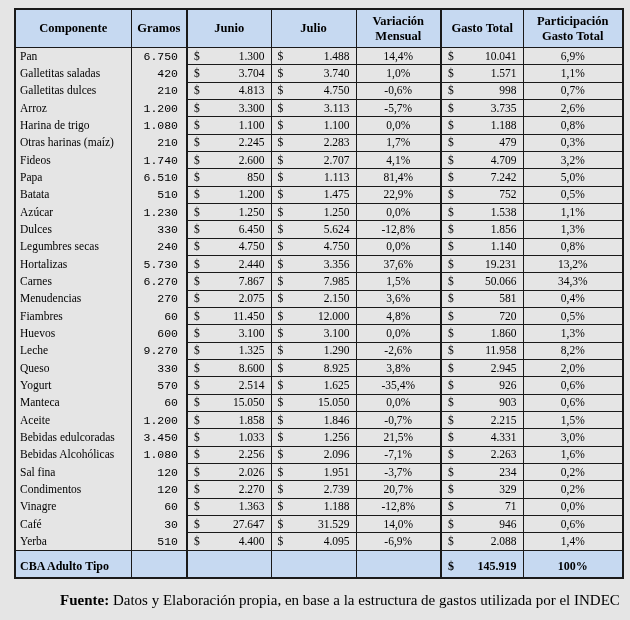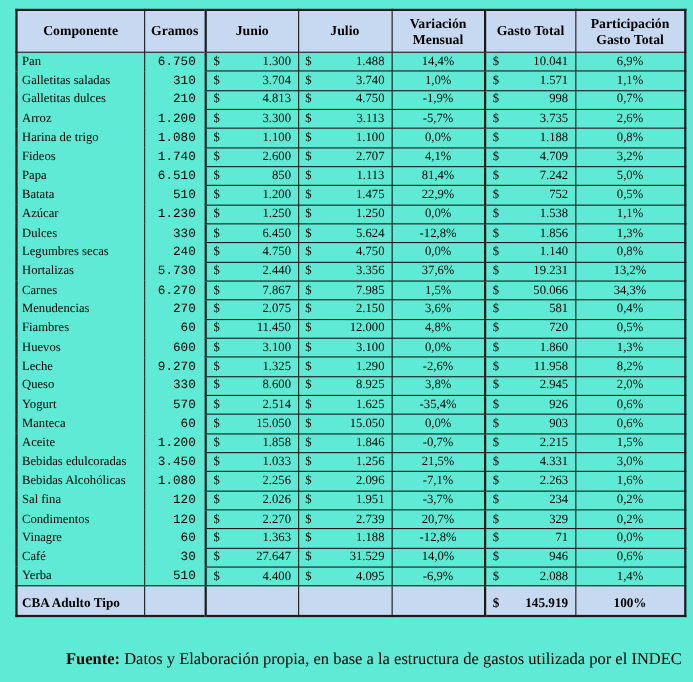--- a/index.html
+++ b/index.html
@@ -1,19 +1,19 @@
 <!DOCTYPE html>
 <html><head>
 <meta charset="utf-8">
 <style>
   html,body{margin:0;padding:0;background:#ffffff;}
   .page{
     position:relative;
     width:630px;height:620px;
-    background:#5eead4;
+    background:#e5e5e5;
     font-family:"Liberation Serif", serif;
     color:#000;
     overflow:hidden;
   }
   table.cba{
     position:absolute;
     left:14px;top:8px;
     width:608px;
     border-collapse:collapse;
     table-layout:fixed;
@@ -127,21 +127,21 @@
     <td class="boxed money grp">
       <div class="mw">
         <span class="cur">$</span>
         <span class="val">10.041</span>
       </div>
     </td>
     <td class="boxed pct">6,9%</td>
   </tr>
         <tr>
     <td class="plain name">Galletitas saladas</td>
-    <td class="plain gram">310</td>
+    <td class="plain gram">420</td>
     <td class="boxed money grp">
       <div class="mw">
         <span class="cur">$</span>
         <span class="val">3.704</span>
       </div>
     </td>
     <td class="boxed money">
       <div class="mw">
         <span class="cur">$</span>
         <span class="val">3.740</span>
@@ -164,21 +164,21 @@
         <span class="cur">$</span>
         <span class="val">4.813</span>
       </div>
     </td>
     <td class="boxed money">
       <div class="mw">
         <span class="cur">$</span>
         <span class="val">4.750</span>
       </div>
     </td>
-    <td class="boxed pct">-1,9%</td>
+    <td class="boxed pct">-0,6%</td>
     <td class="boxed money grp">
       <div class="mw">
         <span class="cur">$</span>
         <span class="val">998</span>
       </div>
     </td>
     <td class="boxed pct">0,7%</td>
   </tr>
         <tr>
     <td class="plain name">Arroz</td>
@@ -220,20 +220,44 @@
       </div>
     </td>
     <td class="boxed pct">0,0%</td>
     <td class="boxed money grp">
       <div class="mw">
         <span class="cur">$</span>
         <span class="val">1.188</span>
       </div>
     </td>
     <td class="boxed pct">0,8%</td>
+  </tr>
+        <tr>
+    <td class="plain name">Otras harinas (maíz)</td>
+    <td class="plain gram">210</td>
+    <td class="boxed money grp">
+      <div class="mw">
+        <span class="cur">$</span>
+        <span class="val">2.245</span>
+      </div>
+    </td>
+    <td class="boxed money">
+      <div class="mw">
+        <span class="cur">$</span>
+        <span class="val">2.283</span>
+      </div>
+    </td>
+    <td class="boxed pct">1,7%</td>
+    <td class="boxed money grp">
+      <div class="mw">
+        <span class="cur">$</span>
+        <span class="val">479</span>
+      </div>
+    </td>
+    <td class="boxed pct">0,3%</td>
   </tr>
         <tr>
     <td class="plain name">Fideos</td>
     <td class="plain gram">1.740</td>
     <td class="boxed money grp">
       <div class="mw">
         <span class="cur">$</span>
         <span class="val">2.600</span>
       </div>
     </td>

